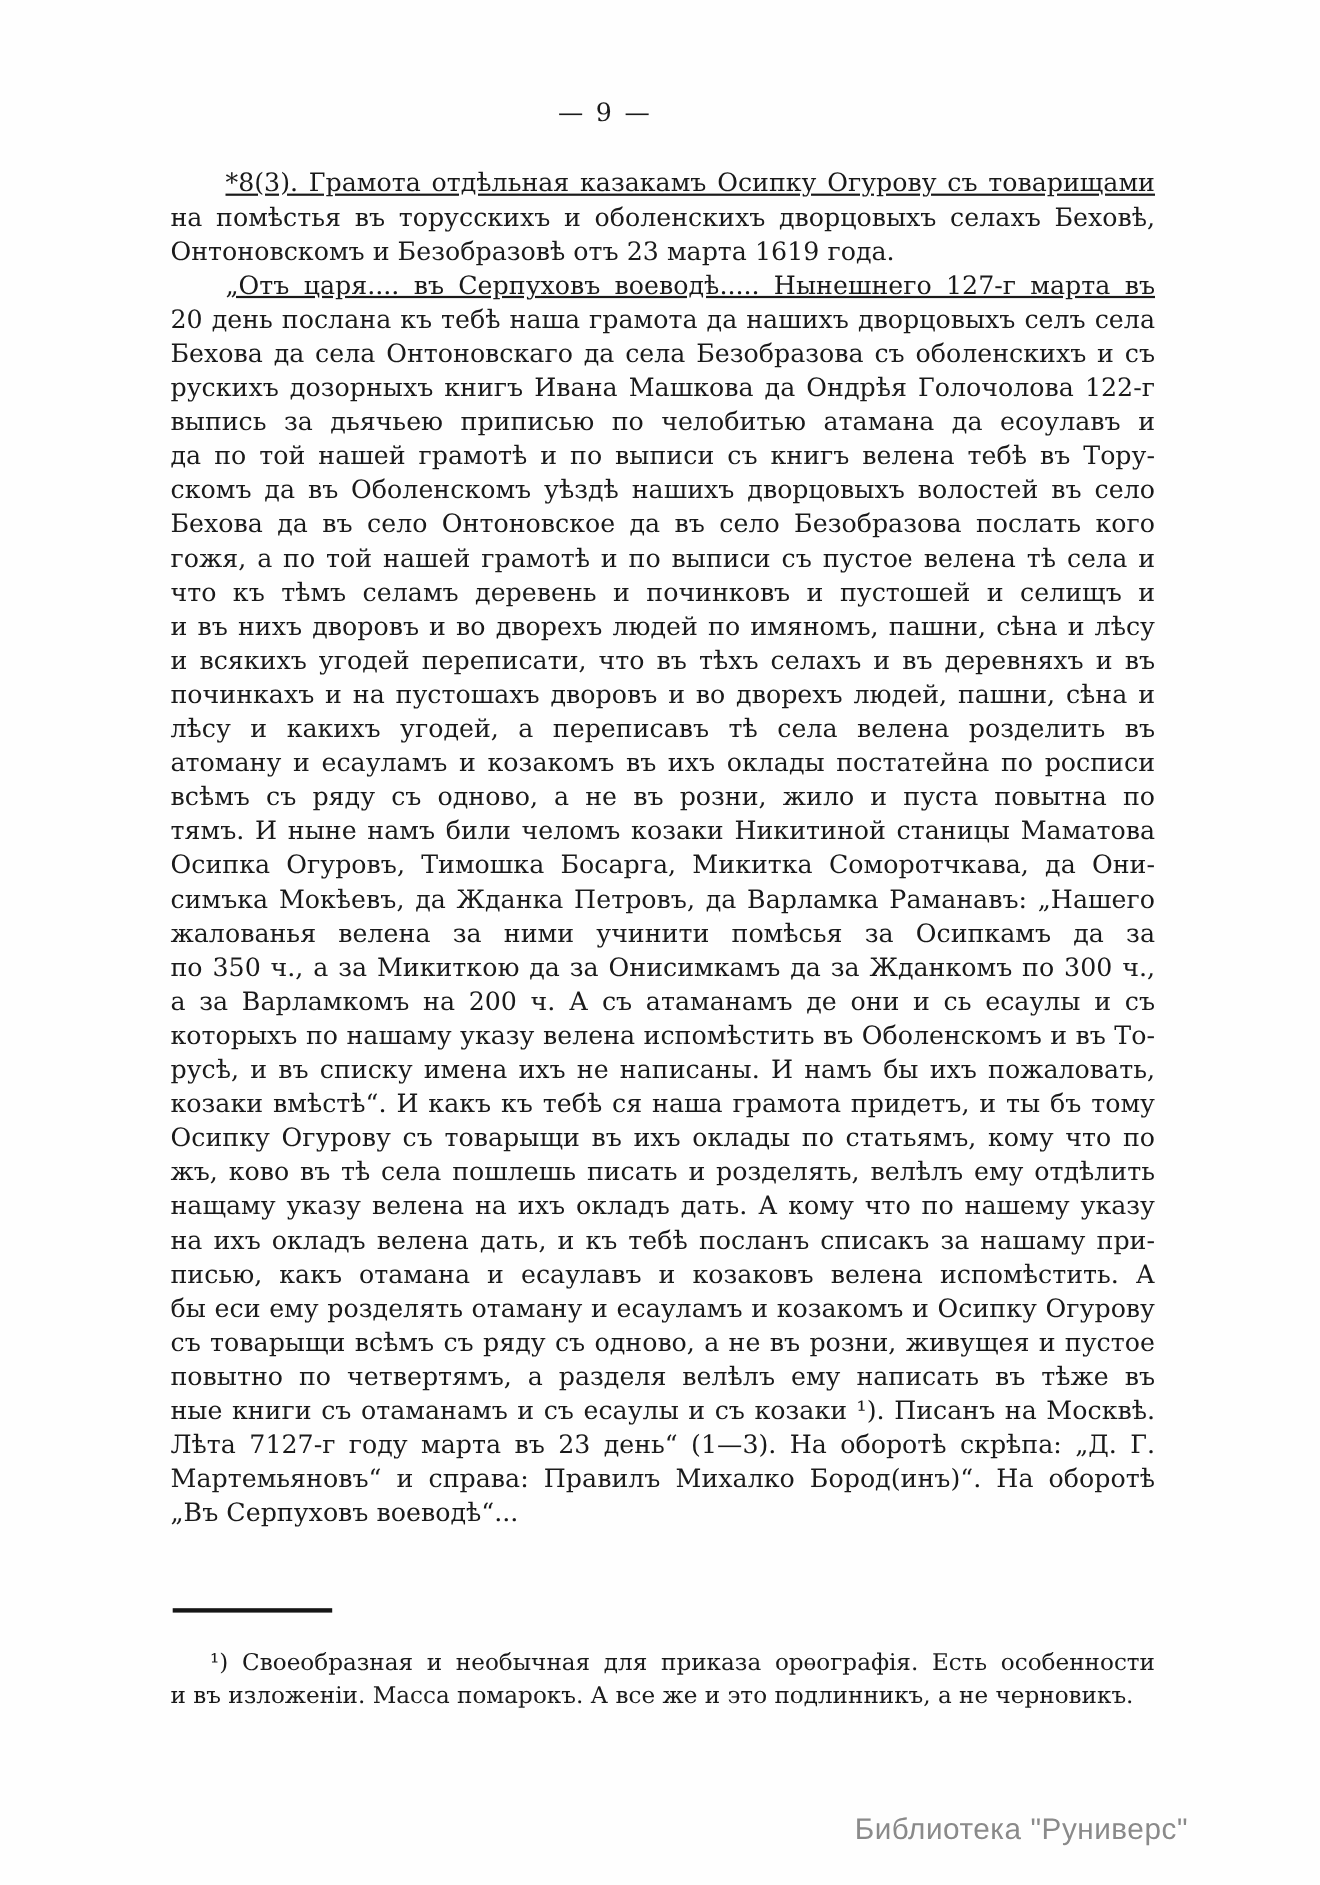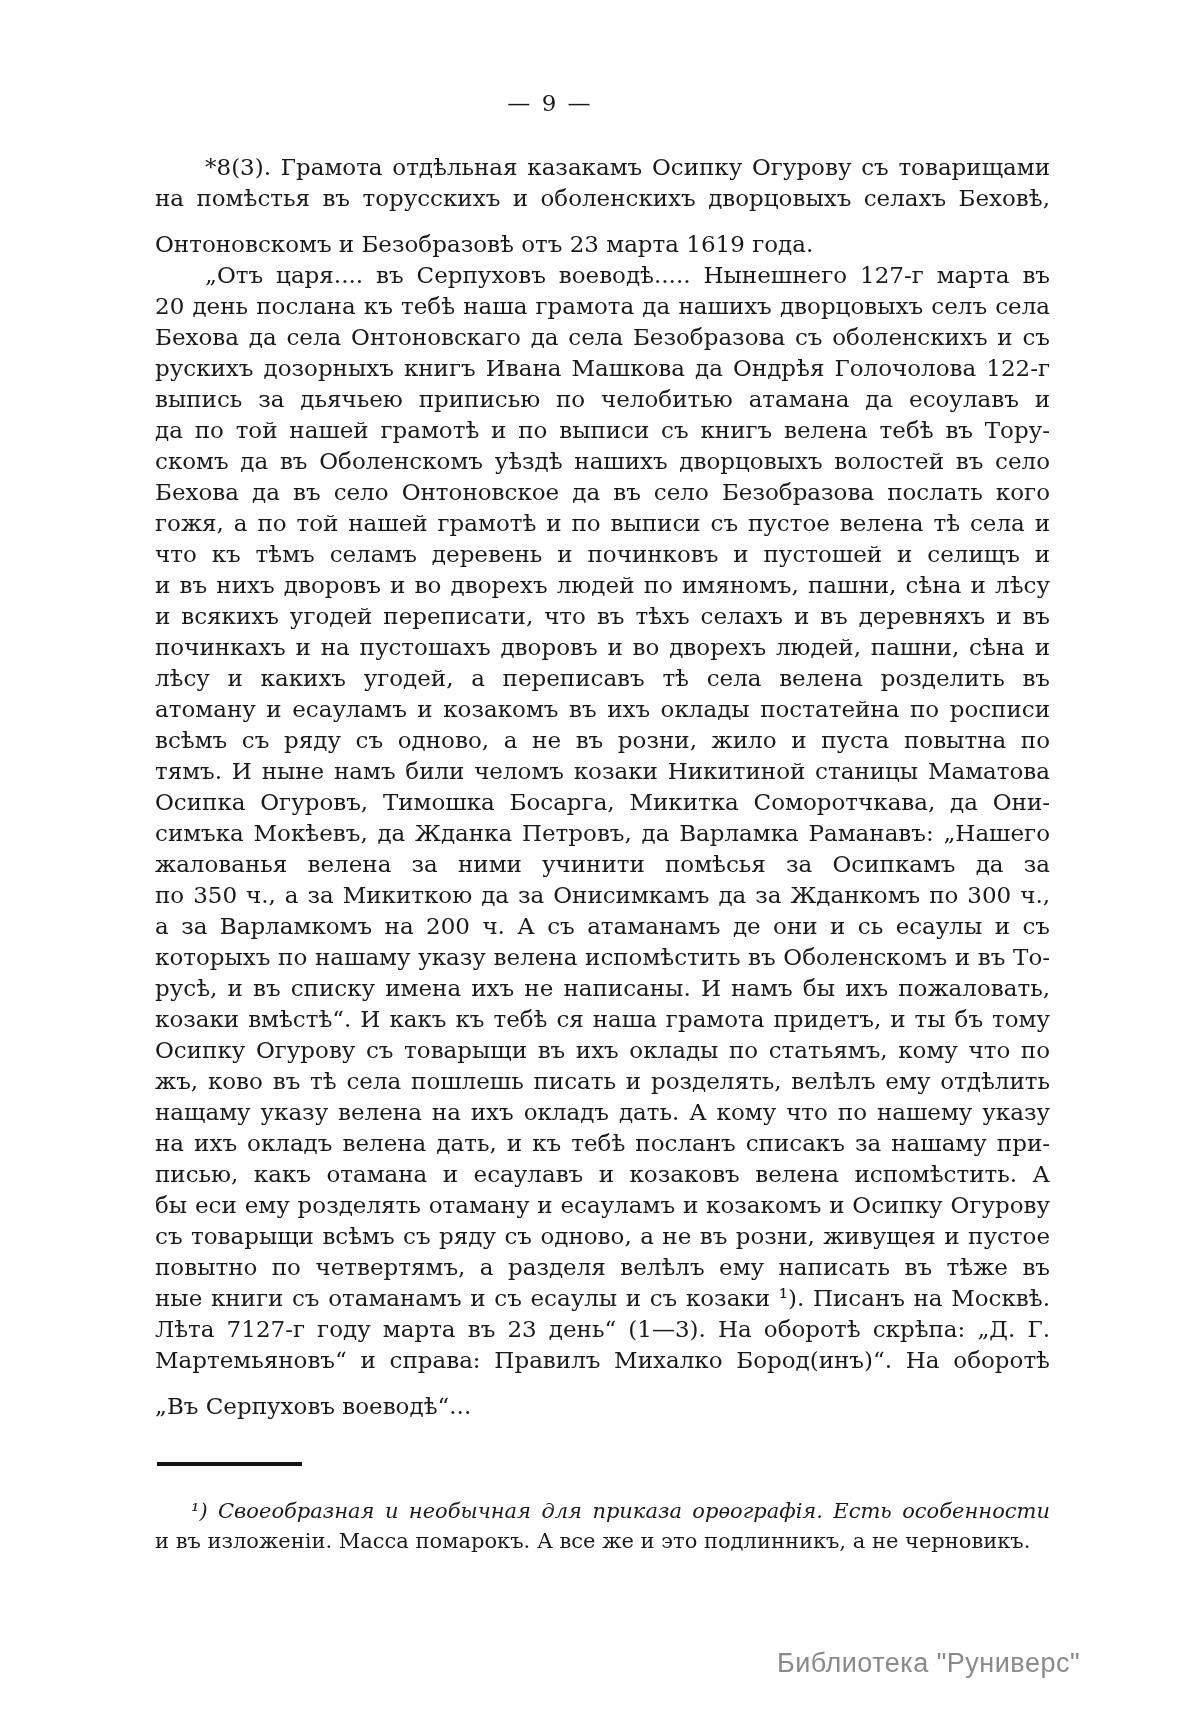--- a/index.html
+++ b/index.html
@@ -34,22 +34,22 @@
     font-size: 23px;
   }
   .para .line {
     height: 31px;
     line-height: 31px;
     overflow: hidden;
     text-align: justify;
     text-align-last: justify;
     text-justify: inter-word;
   }
-  .para .line:first-child { text-indent: 50px; }
-  .para .line:last-child  { text-align-last: left; margin-top: 15px; }
+  .para .line:first-child { text-indent: 50px; text-decoration: underline; }
+  .para .line:last-child  { text-align-last: left; }
   .footnote-rule {
     position: absolute;
     top: 1462px;
     left: 157px;
     width: 145px;
     height: 4px;
     background: #161616;
   }
   .footnote {
     position: absolute;
@@ -58,21 +58,21 @@
     width: 895px;
     font-size: 21px;
   }
   .footnote .line {
     height: 30px;
     line-height: 30px;
     overflow: hidden;
     text-align: justify;
     text-align-last: justify;
   }
-  .footnote .line:first-child { text-indent: 36px; font-style: italic; }
+  .footnote .line:first-child { text-indent: 36px; }
   .footnote .line:last-child  { text-align-last: left; }
   .watermark {
     position: absolute;
     top: 1648px;
     left: 155px;
     width: 925px;
     text-align: right;
     font-family: "Liberation Sans", sans-serif;
     font-size: 27px;
     color: #8a8a8a;

